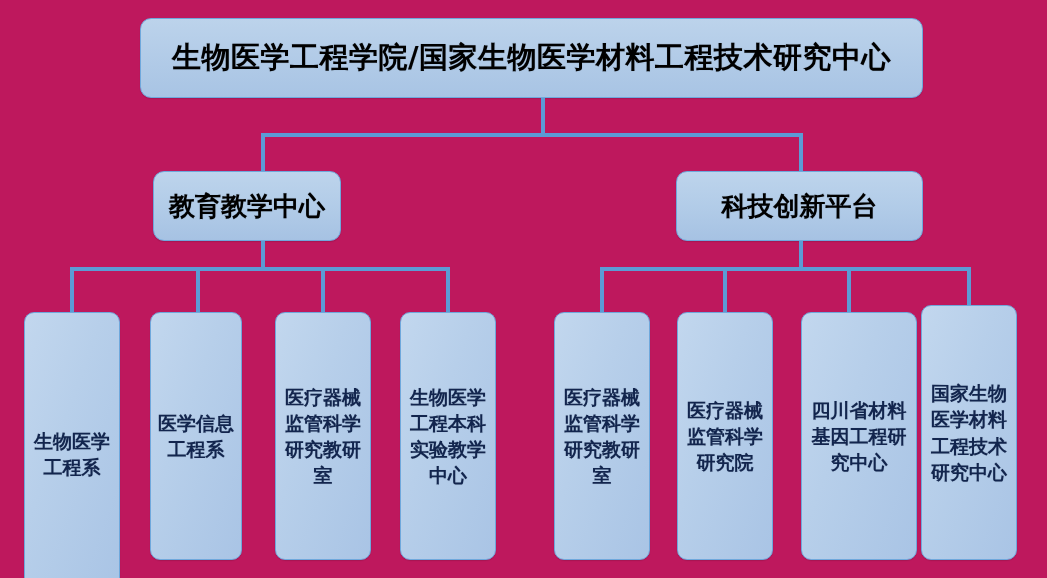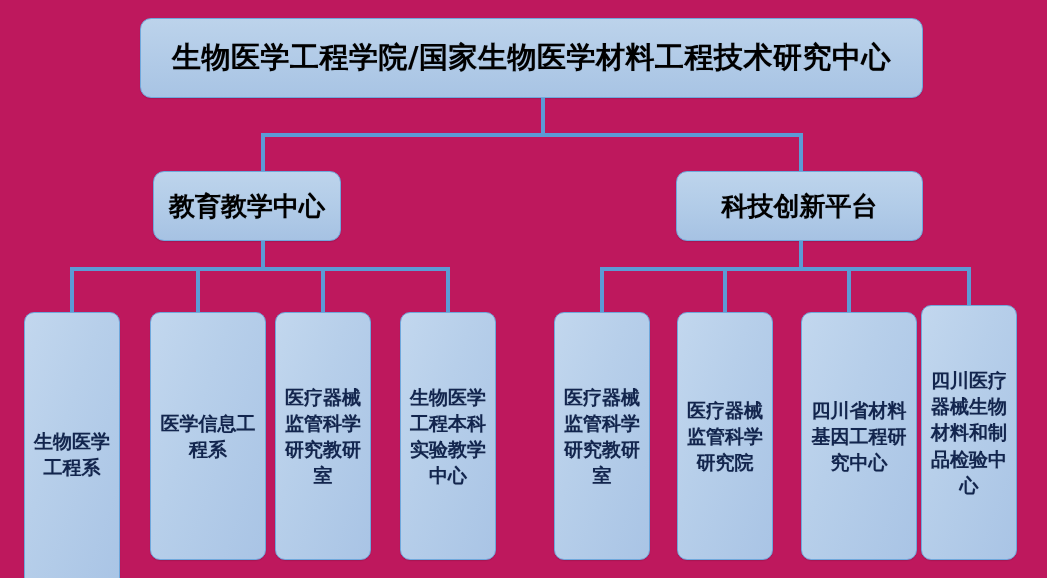--- a/index.html
+++ b/index.html
@@ -114,21 +114,21 @@
   <div class="conn conn-h" style="left:600px; top:267px; width:371px; height:4px;"></div>
   <div class="conn conn-v" style="left:600px; top:267px; width:4px; height:46px;"></div>
   <div class="conn conn-v" style="left:723px; top:267px; width:4px; height:46px;"></div>
   <div class="conn conn-v" style="left:847px; top:267px; width:4px; height:46px;"></div>
   <div class="conn conn-v" style="left:967px; top:267px; width:4px; height:46px;"></div>
 
   <div class="node node-leaf" style="left:24px; top:312px; width:96px; height:284px;">
     <span class="leaf-text">生物医学工程系</span>
   </div>
 
-  <div class="node node-leaf" style="left:150px; top:312px; width:116px; height:248px;">
+  <div class="node node-leaf" style="left:150px; top:312px; width:92px; height:248px;">
     <span class="leaf-text">医学信息工程系</span>
   </div>
 
   <div class="node node-leaf" style="left:400px; top:312px; width:96px; height:248px;">
     <span class="leaf-text">生物医学工程本科实验教学中心</span>
   </div>
 
   <div class="node node-leaf" style="left:275px; top:312px; width:96px; height:248px;">
     <span class="leaf-text">医疗器械监管科学研究教研室</span>
   </div>
@@ -139,16 +139,16 @@
 
   <div class="node node-leaf" style="left:677px; top:312px; width:96px; height:248px;">
     <span class="leaf-text">医疗器械监管科学研究院</span>
   </div>
 
   <div class="node node-leaf" style="left:801px; top:312px; width:116px; height:248px;">
     <span class="leaf-text">四川省材料基因工程研究中心</span>
   </div>
 
   <div class="node node-leaf" style="left:921px; top:305px; width:96px; height:255px;">
-    <span class="leaf-text">四川医疗器械生物材料和制品检验中心</span>
+    <span class="leaf-text">国家生物医学材料工程技术研究中心</span>
   </div>
 
 </div>
 
 </body></html>

